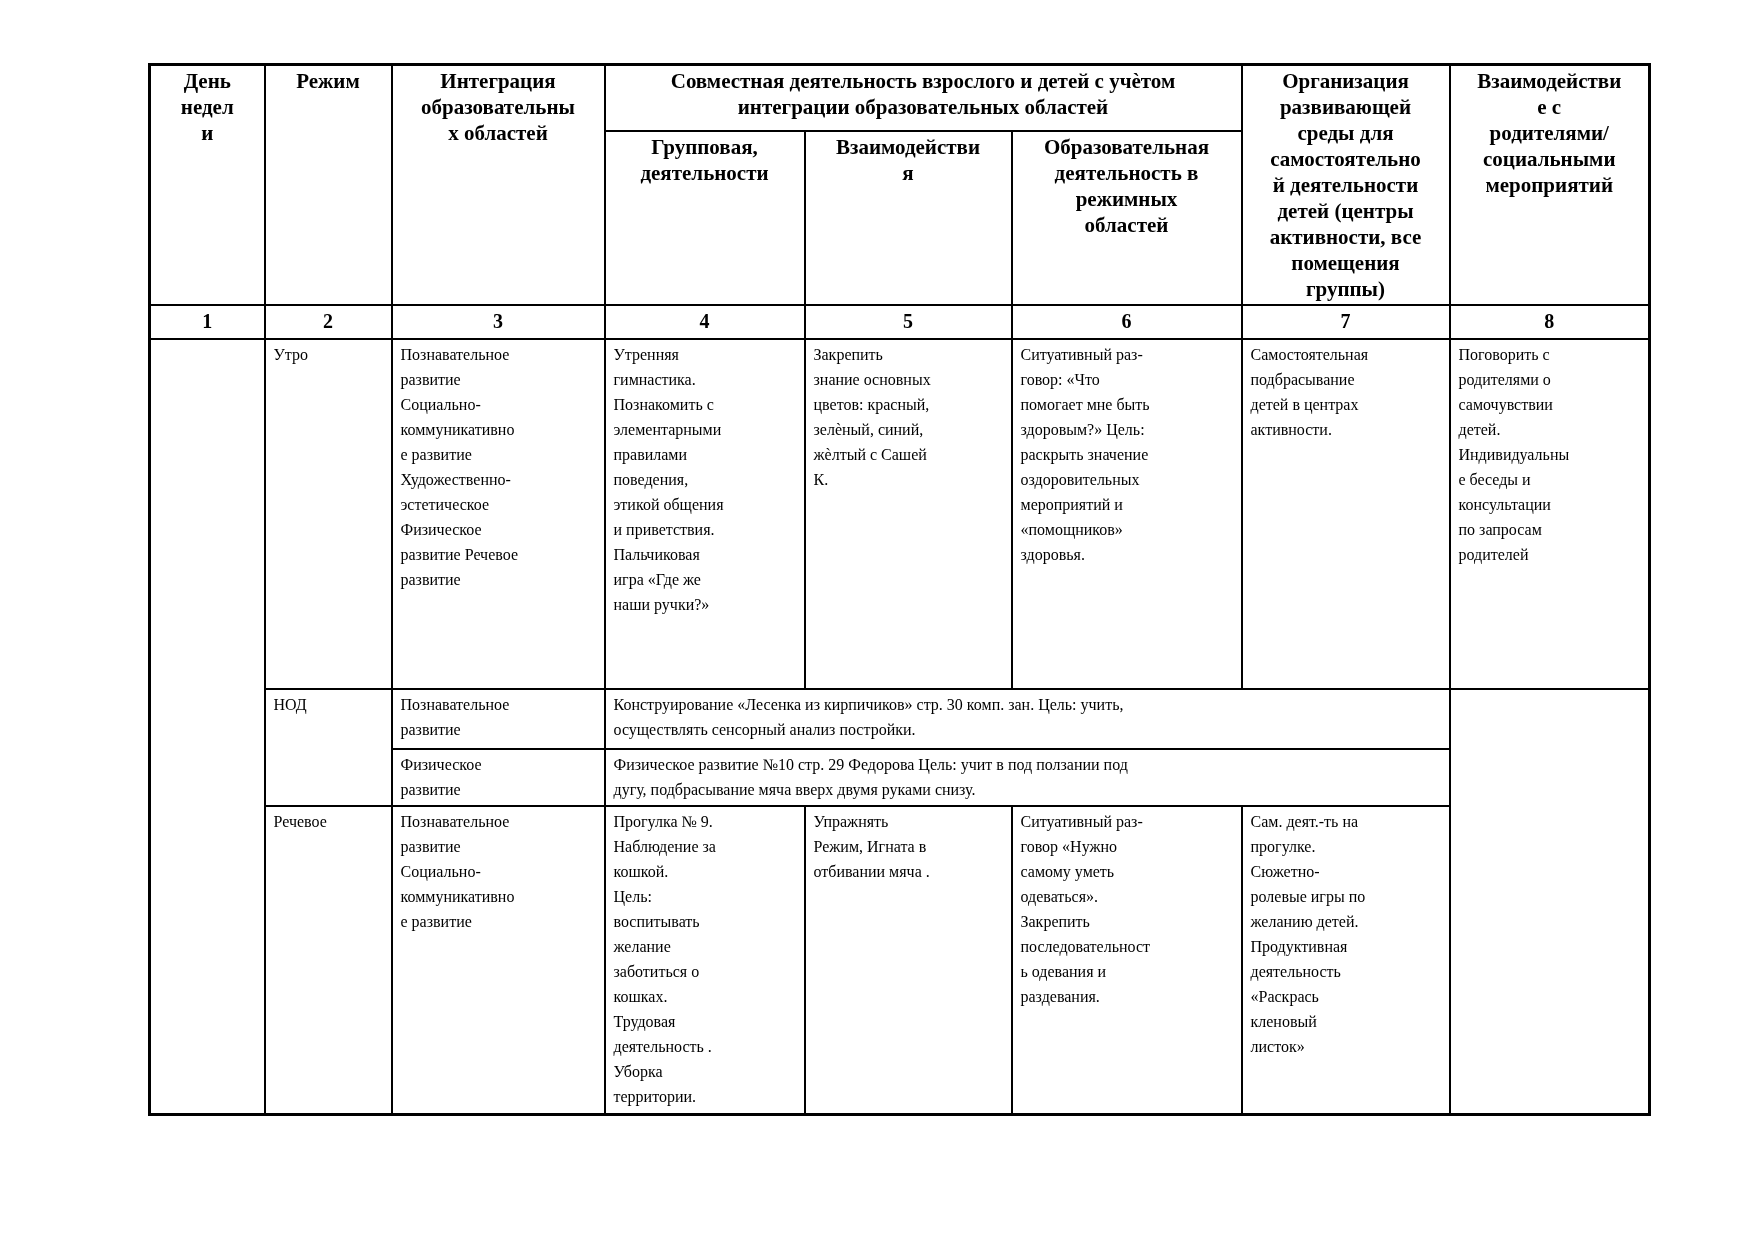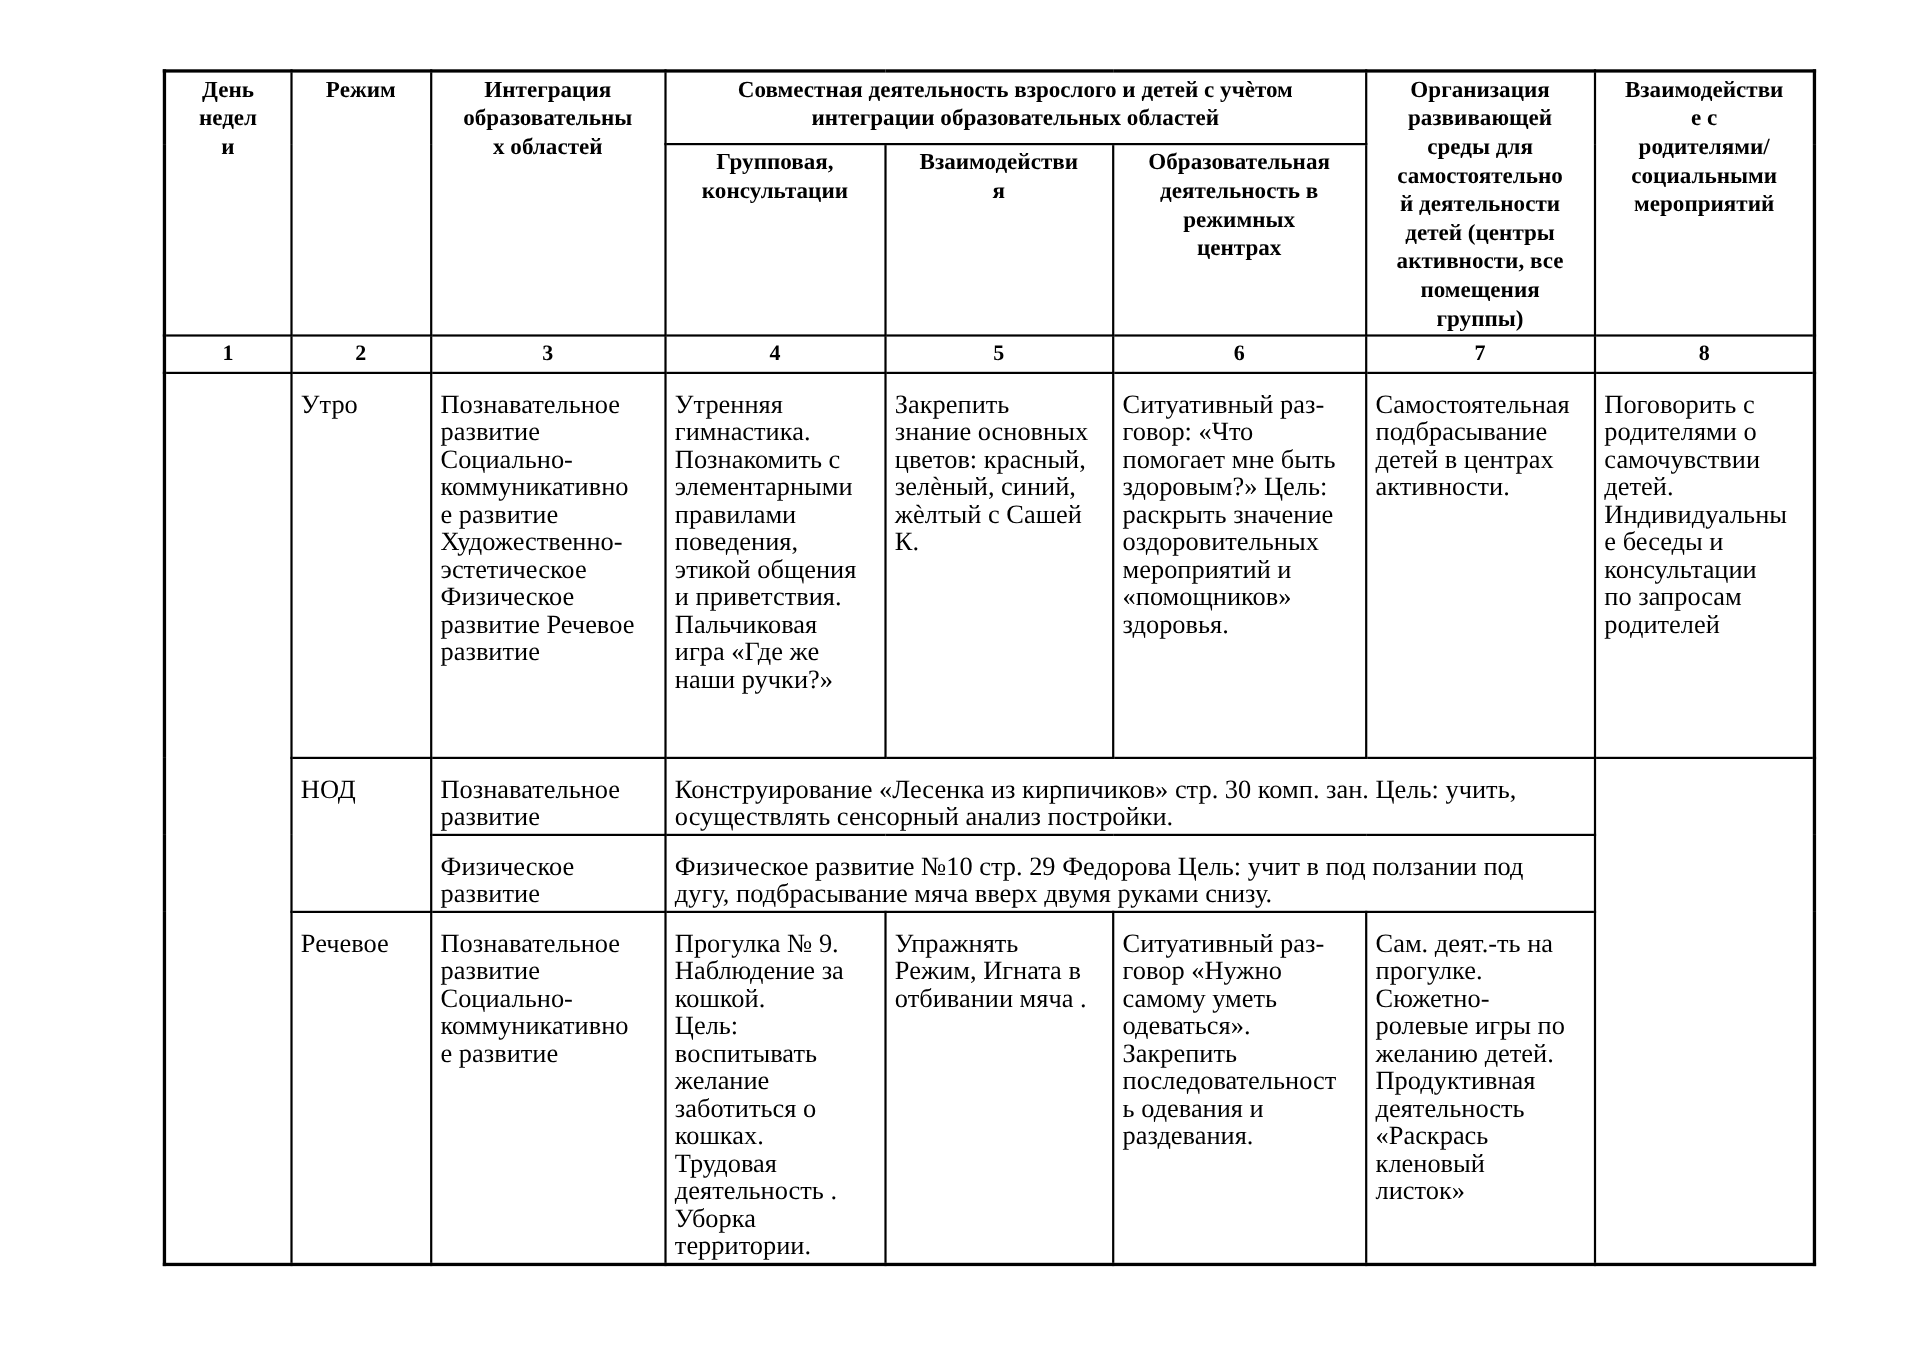--- a/index.html
+++ b/index.html
@@ -13,23 +13,23 @@
   table.plan{
     position:absolute;left:148px;top:63px;
     width:1500px;
     border-collapse:collapse;
     table-layout:fixed;
     border:3px solid #000;
   }
   td{
     border:2px solid #000;
     vertical-align:top;
-    font-size:24px;
+    font-size:16px;
     line-height:25px;
-    padding:16px 4px 2px 8px;
+    padding:2px 4px 2px 8px;
     white-space:pre-line;
     overflow:hidden;
     word-break:normal;
   }
   td.hdr{
     font-weight:bold;
     text-align:center;
     font-size:21px;
     line-height:26px;
     padding:2px 2px;
@@ -78,27 +78,27 @@
 помещения
 группы)</td>
         <td class="hdr" rowspan="2">Взаимодействи
 е с
 родителями/
 социальными
 мероприятий</td>
       </tr>
       <tr style="height:172px">
         <td class="hdr">Групповая,
-консультации</td>
+деятельности</td>
         <td class="hdr">Взаимодействи
 я</td>
         <td class="hdr">Образовательная
 деятельность в
 режимных
-центрах</td>
+областей</td>
       </tr>
       <tr style="height:34px">
         <td class="num">1</td>
         <td class="num">2</td>
         <td class="num">3</td>
         <td class="num">4</td>
         <td class="num">5</td>
         <td class="num">6</td>
         <td class="num">7</td>
         <td class="num">8</td>

